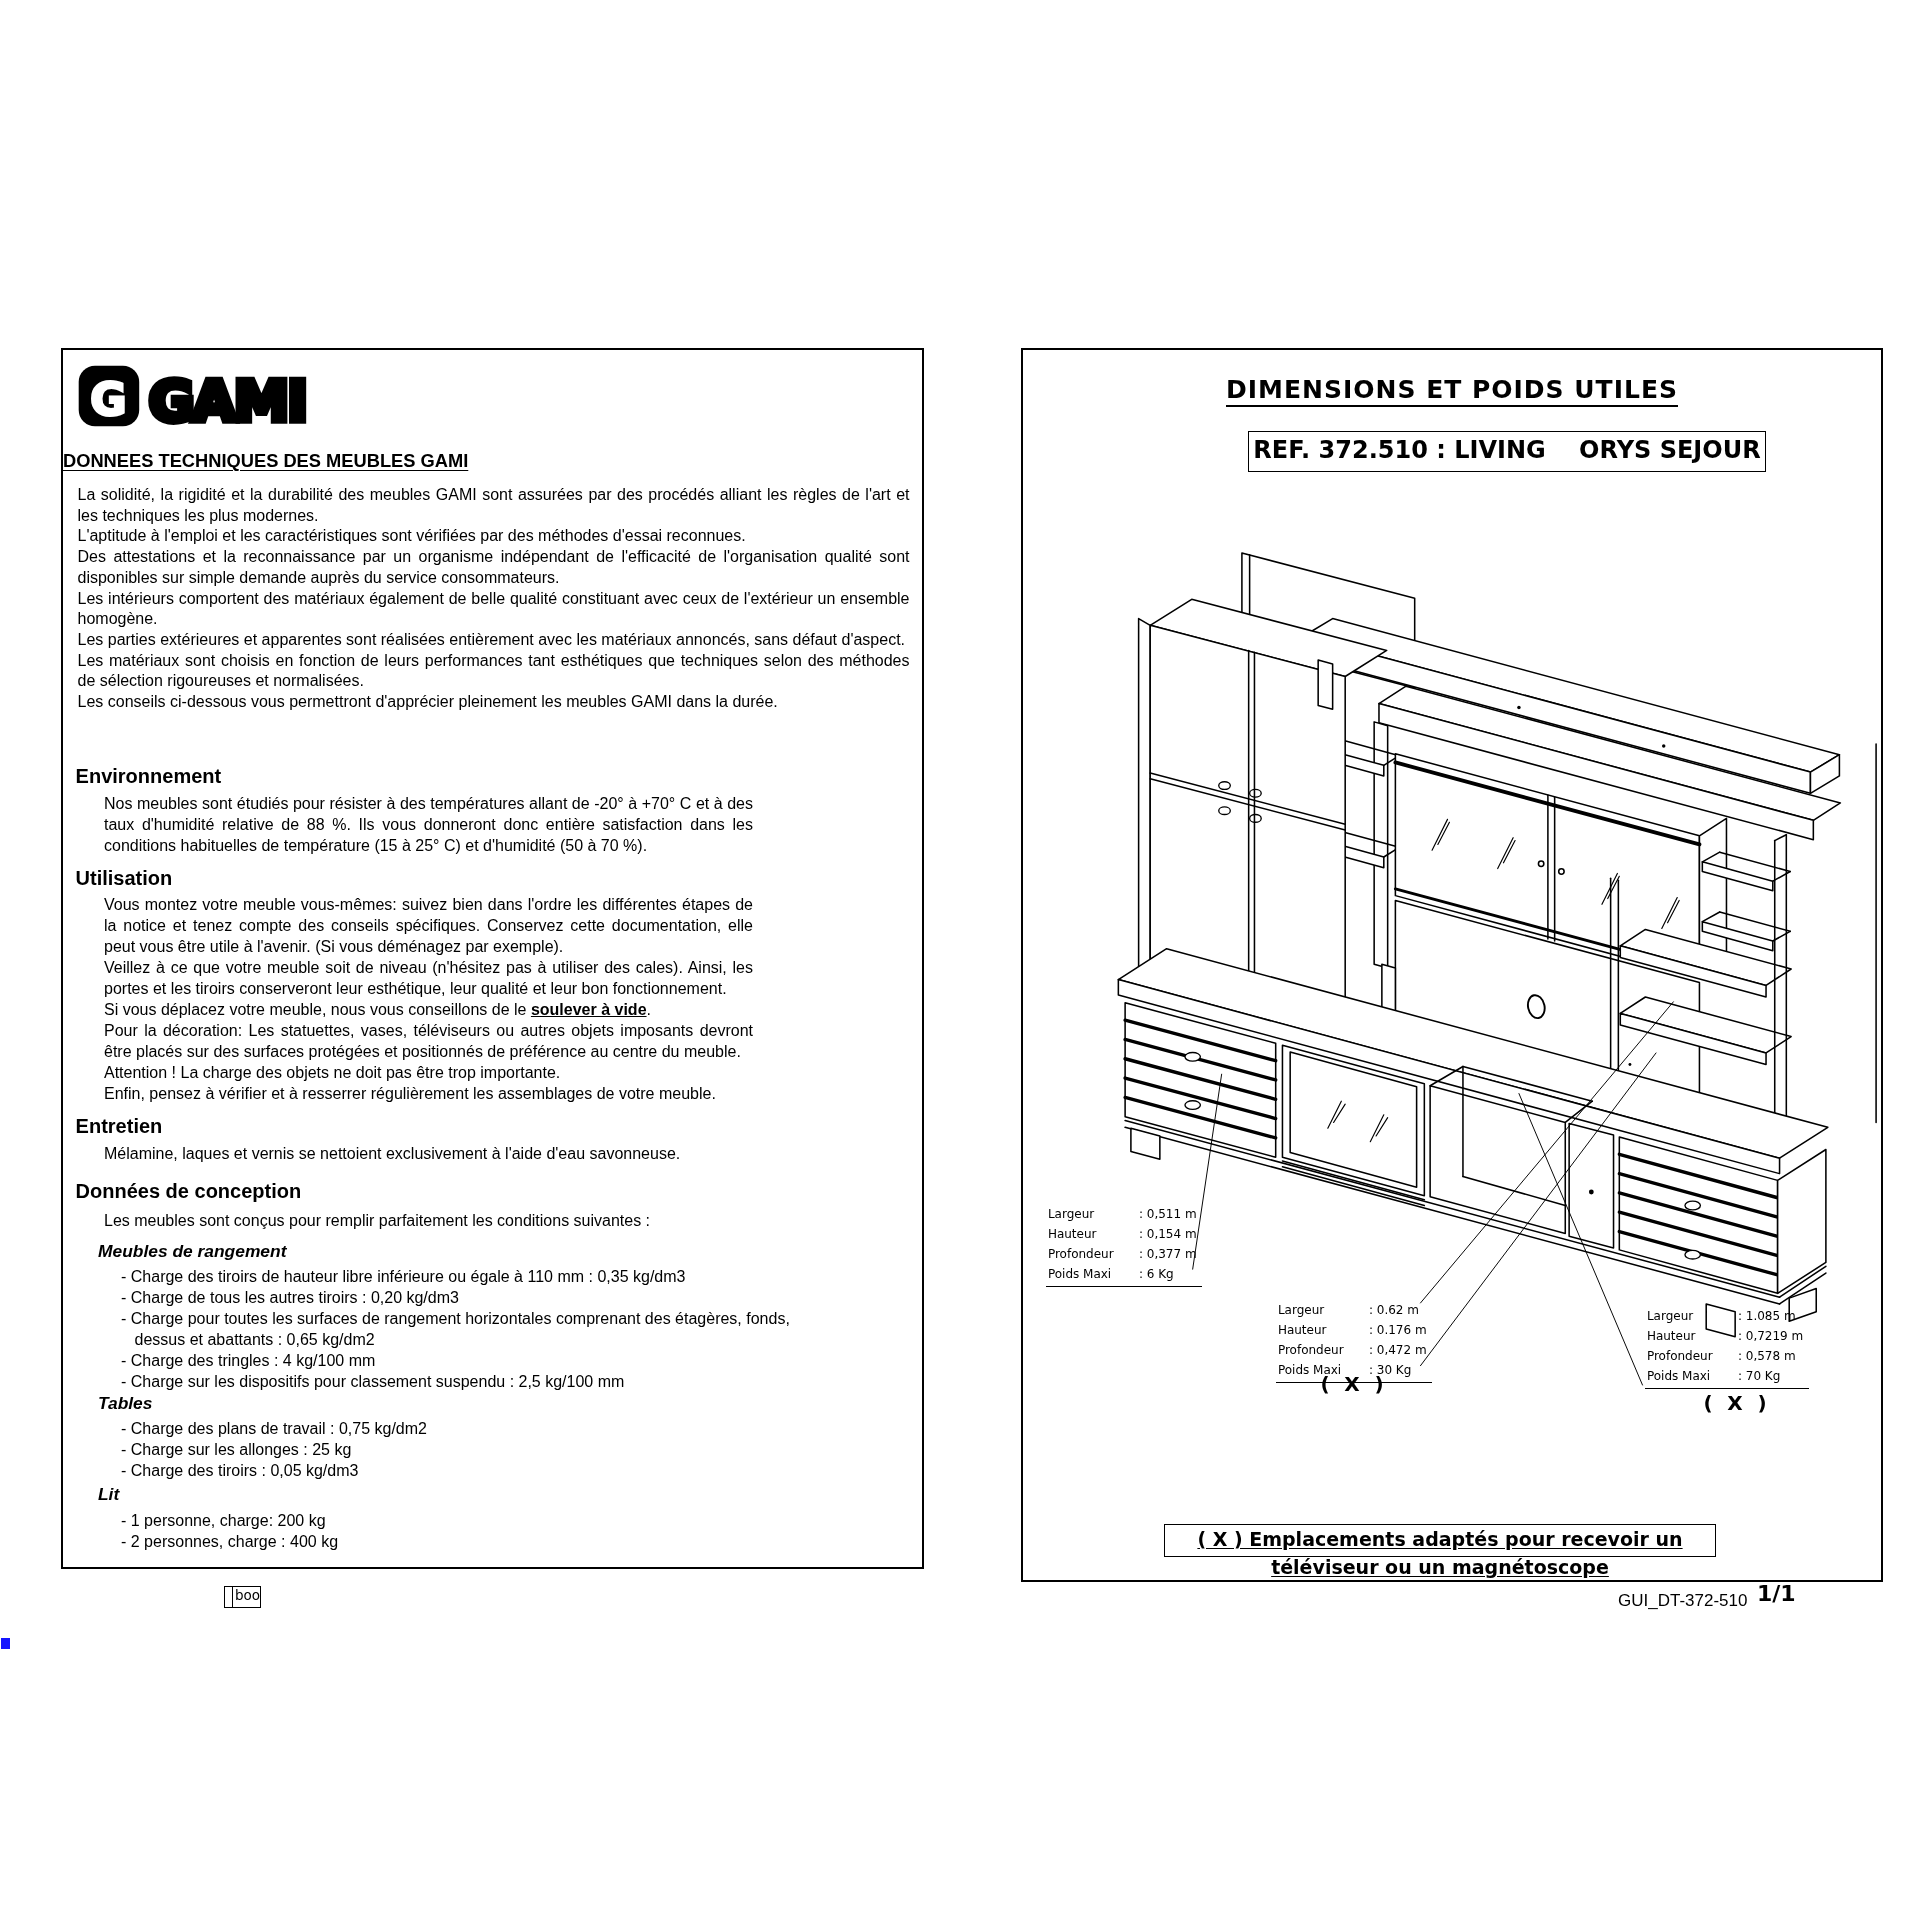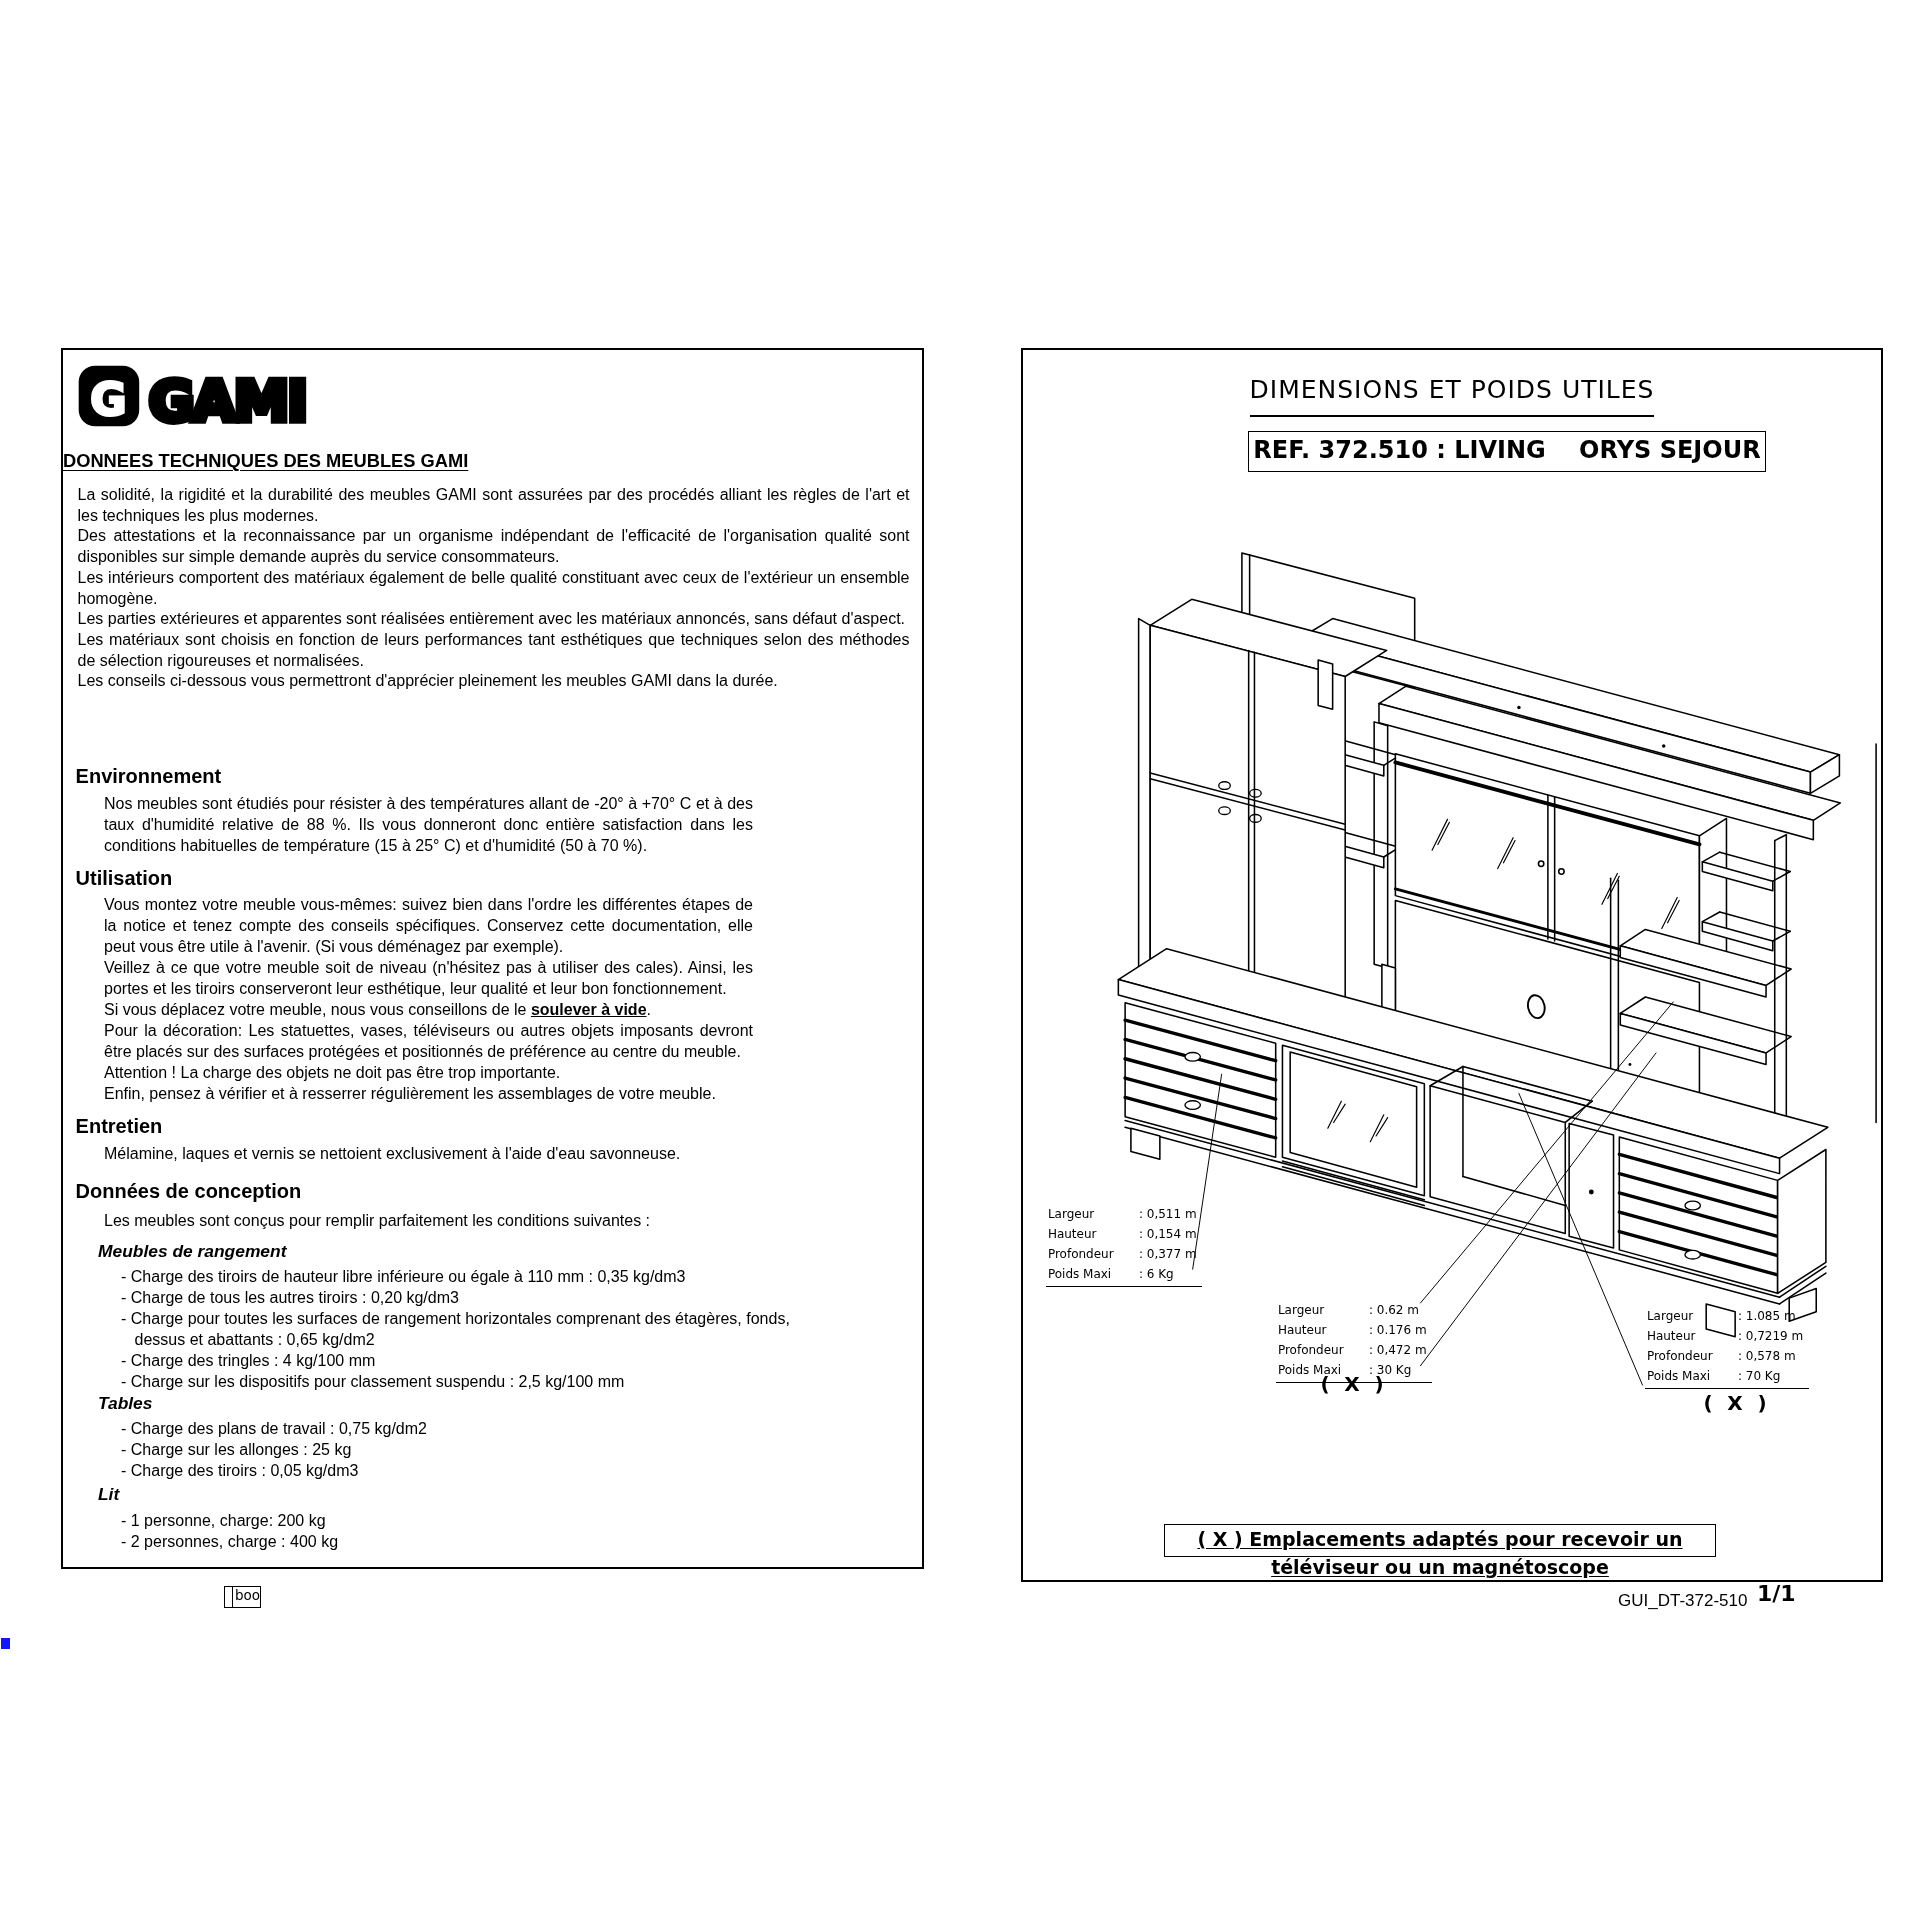--- a/index.html
+++ b/index.html
@@ -15,21 +15,21 @@
   .lp-h{position:absolute;left:12.6px;font-size:20px;font-weight:bold;}
   .lp-body{position:absolute;left:41px;width:649px;font-size:16px;line-height:21px;text-align:justify;}
   .lp-body p{margin:0;}
   .emph{font-weight:bold;text-decoration:underline;}
   .lp-sub{position:absolute;left:35px;font-size:17.4px;font-weight:bold;font-style:italic;}
   .lp-list{position:absolute;left:58px;width:686px;font-size:16px;line-height:21px;}
   .lp-list div{padding-left:13.5px;text-indent:-13.5px;}
   
   #right-page{left:1021px;top:348px;width:862px;height:1234px;font-family:"DejaVu Sans",sans-serif;}
   .rp-title{position:absolute;left:0;top:25px;width:100%;text-align:center;}
-  .rp-title span{display:inline-block;font-size:25px;font-weight:normal;letter-spacing:1px;border-bottom:2.9px solid #000;padding-bottom:11px;}
+  .rp-title span{display:inline-block;font-size:25px;font-weight:bold;letter-spacing:1px;border-bottom:2.9px solid #000;padding-bottom:1px;}
   .ref-box{position:absolute;left:225px;top:81px;width:518px;height:41px;border:1.9px solid #000;box-sizing:border-box;
            font-size:24px;font-weight:bold;text-align:center;line-height:37px;white-space:pre;}
   .drawing{position:absolute;left:42px;top:174px;}
   .dim-label{position:absolute;font-size:12px;line-height:20px;border-bottom:1.9px solid #000;padding:0 5.8px 1.9px 1.9px;}
   .dim-label .fn{display:inline-block;width:91px;}
   .x-mark{position:absolute;width:106px;text-align:center;font-size:20px;font-weight:bold;letter-spacing:3.9px;}
   .note-box{position:absolute;left:141px;top:1174px;width:552px;height:33px;border:1.9px solid #000;box-sizing:border-box;
             text-align:center;font-size:19px;font-weight:bold;line-height:28px;}
   .note-box span{text-decoration:underline;text-underline-offset:1.9px;}
   
@@ -51,20 +51,21 @@
     <svg class="lp-logo" viewBox="0 0 320 76">
       <rect x="3" y="6" width="63" height="63" rx="17" fill="#000"></rect>
       <text x="34" y="57" text-anchor="middle" font-family="DejaVu Sans, sans-serif" font-size="46" font-weight="bold" fill="#fff" stroke="#fff" stroke-width="3" paint-order="stroke">G</text>
       <text x="76" y="62" font-family="DejaVu Sans, sans-serif" font-size="58" font-weight="bold" letter-spacing="-2" fill="#000" stroke="#000" stroke-width="7" paint-order="stroke">GAMI</text>
     </svg>
 
     <div class="lp-title"><span>DONNEES TECHNIQUES DES MEUBLES GAMI</span></div>
 
     <div class="lp-intro">
       <p>La solidité, la rigidité et la durabilité des meubles GAMI sont assurées par des procédés alliant les règles de l'art et les techniques les plus modernes.</p>
+      <p>L'aptitude à l'emploi et les caractéristiques sont vérifiées par des méthodes d'essai reconnues.</p>
       <p>Des attestations et la reconnaissance par un organisme indépendant de l'efficacité de l'organisation qualité sont disponibles sur simple demande auprès du service consommateurs.</p>
       <p>Les intérieurs comportent des matériaux également de belle qualité constituant avec ceux de l'extérieur un ensemble homogène.</p>
       <p>Les parties extérieures et apparentes sont réalisées entièrement avec les matériaux annoncés, sans défaut d'aspect.</p>
       <p>Les matériaux sont choisis en fonction de leurs performances tant esthétiques que techniques selon des méthodes de sélection rigoureuses et normalisées.</p>
       <p>Les conseils ci-dessous vous permettront d'apprécier pleinement les meubles GAMI dans la durée.</p>
     </div>
 
     <div class="lp-h" style="top:415px">Environnement</div>
     <div class="lp-body" style="top:443px">Nos meubles sont étudiés pour résister à des températures allant de -20° à +70° C et à des taux d'humidité relative de 88 %. Ils vous donneront donc entière satisfaction dans les conditions habituelles de température (15 à 25° C) et d'humidité (50 à 70 %).</div>
 

